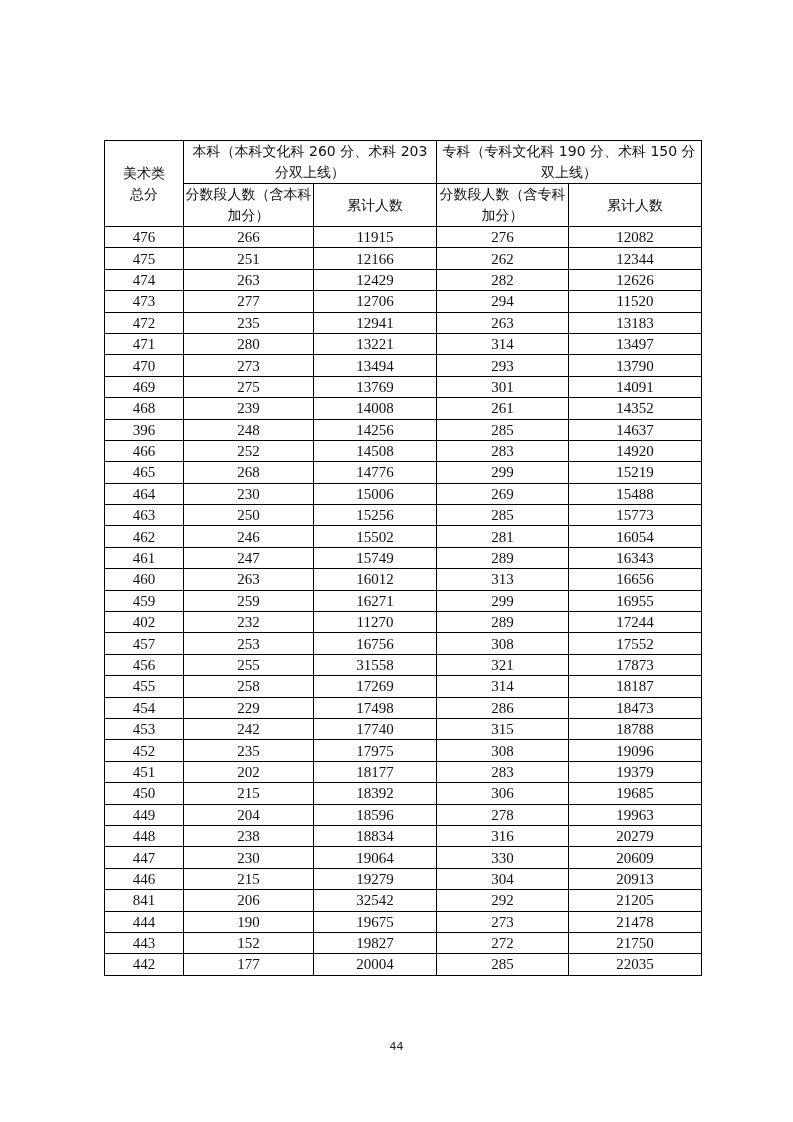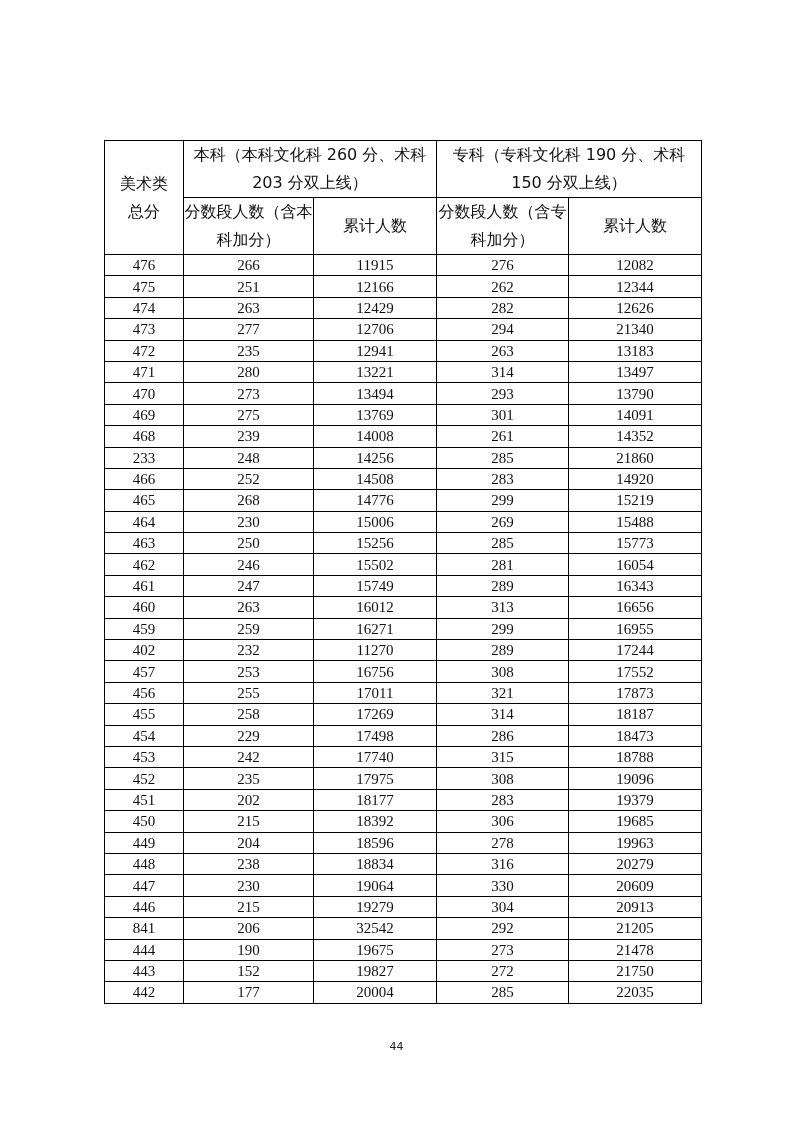--- a/index.html
+++ b/index.html
@@ -11,21 +11,21 @@
     width: 597px;
     color: #111;
   }
   table.score td, table.score th {
     border: 1px solid #000;
     padding: 0;
     text-align: center;
     vertical-align: middle;
     font-weight: normal;
   }
-  th { font-family: "DejaVu Sans", sans-serif; font-size: 16px; line-height: 28px; }
+  th { font-family: "DejaVu Sans", sans-serif; font-size: 14px; line-height: 21px; }
   td { font-family: "Liberation Serif", serif; font-size: 15px; height: 20.4px; line-height: 20px; }
   th.h1 { height: 41px; }
   th.h2 { height: 41px; }
   .footer {
     position: absolute; left: 0; width: 793px; top: 1040px;
     text-align: center; font-family: "DejaVu Sans", sans-serif; font-size: 11px; color: #222;
   }
 </style>
 </head>
 <body>
@@ -73,21 +73,21 @@
           <td>263</td>
           <td>12429</td>
           <td>282</td>
           <td>12626</td>
         </tr>
         <tr>
           <td>473</td>
           <td>277</td>
           <td>12706</td>
           <td>294</td>
-          <td>21340</td>
+          <td>11520</td>
         </tr>
         <tr>
           <td>472</td>
           <td>235</td>
           <td>12941</td>
           <td>263</td>
           <td>13183</td>
         </tr>
         <tr>
           <td>471</td>
@@ -111,25 +111,25 @@
           <td>14091</td>
         </tr>
         <tr>
           <td>468</td>
           <td>239</td>
           <td>14008</td>
           <td>261</td>
           <td>14352</td>
         </tr>
         <tr>
-          <td>233</td>
+          <td>396</td>
           <td>248</td>
           <td>14256</td>
           <td>285</td>
-          <td>21860</td>
+          <td>14637</td>
         </tr>
         <tr>
           <td>466</td>
           <td>252</td>
           <td>14508</td>
           <td>283</td>
           <td>14920</td>
         </tr>
         <tr>
           <td>465</td>
@@ -190,21 +190,21 @@
         <tr>
           <td>457</td>
           <td>253</td>
           <td>16756</td>
           <td>308</td>
           <td>17552</td>
         </tr>
         <tr>
           <td>456</td>
           <td>255</td>
-          <td>17011</td>
+          <td>31558</td>
           <td>321</td>
           <td>17873</td>
         </tr>
         <tr>
           <td>455</td>
           <td>258</td>
           <td>17269</td>
           <td>314</td>
           <td>18187</td>
         </tr>

